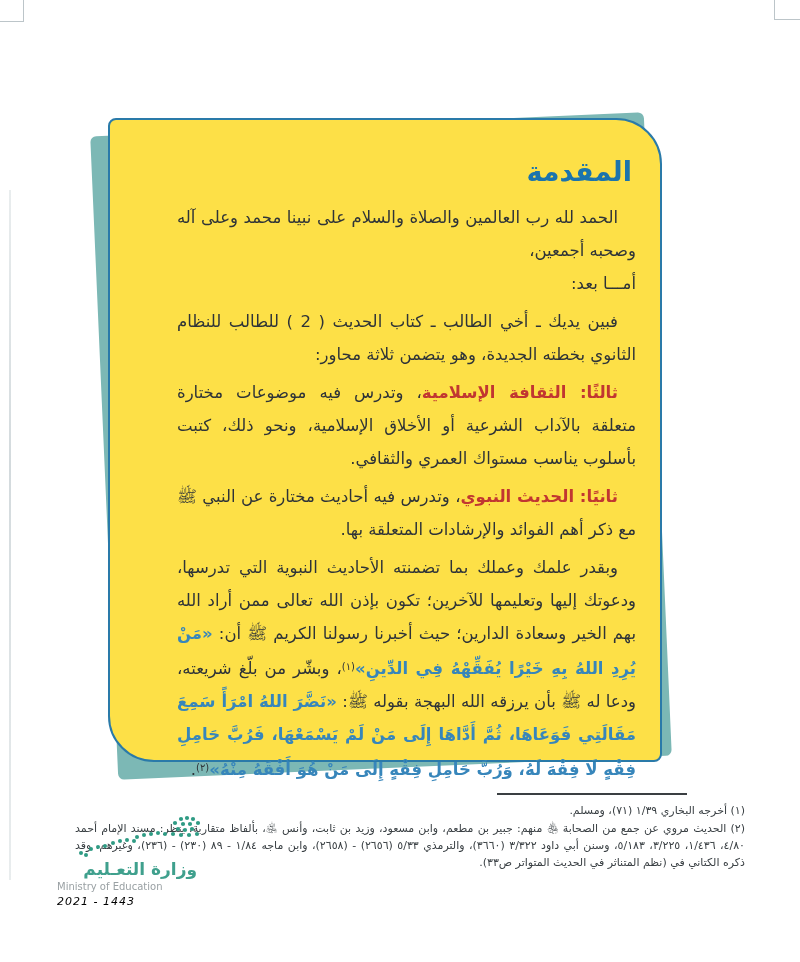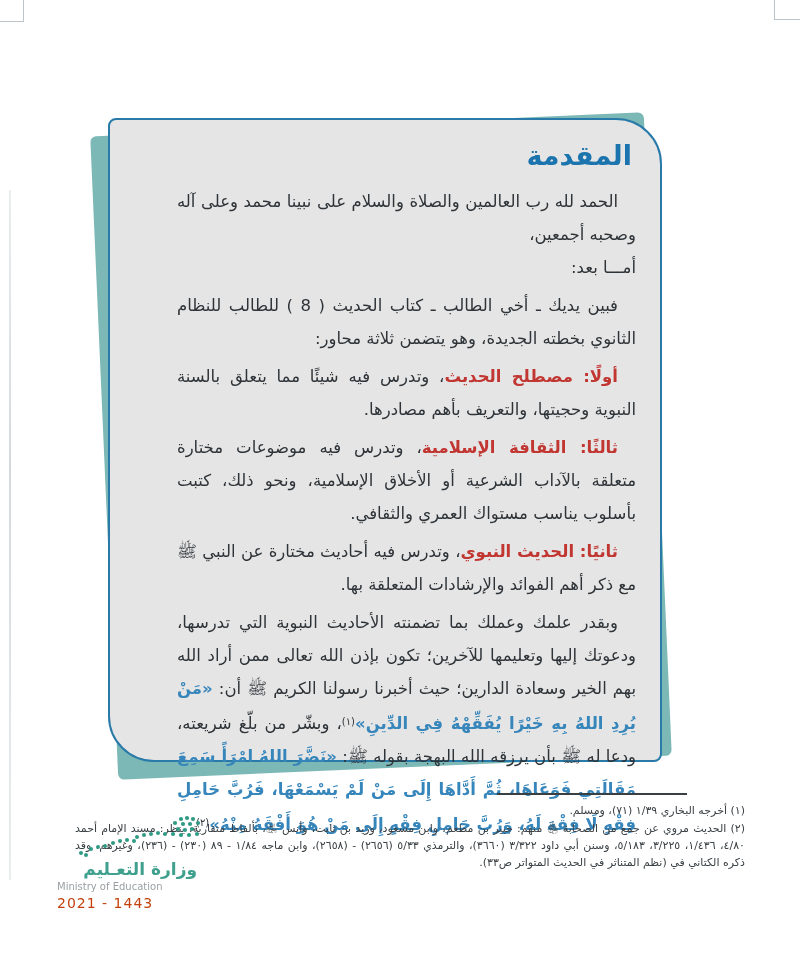--- a/index.html
+++ b/index.html
@@ -19,24 +19,24 @@
   
   .box-wrap { position:absolute; left:108px; top:118px; width:554px; height:644px; }
   .teal-bg {
     position:absolute; inset:0;
     background:#7cb8b5;
     border-radius:6px;
     transform: translate(-4px, 6px) rotate(-2.5deg);
   }
   .blue-box {
     position:absolute; inset:0;
-    background:#e5e5e5;
+    background:#fde047;
     border:2px solid #2a7aa9;
     border-radius:8px 46px 8px 46px;
-    padding:18px 24px 10px 22px;
+    padding:34px 24px 10px 22px;
     direction:rtl;
   }
   .box-title {
     color:#1b74ad;
     font-size:27px;
     font-weight:bold;
     margin:2px 4px 14px 0;
     letter-spacing:0.5px;
   }
   .bodytext { font-size:16.5px; color:#2e3338; text-align:justify;margin-left:45px; }
@@ -52,38 +52,37 @@
     direction:rtl; text-align:justify;
     font-size:11px; color:#3a4044; line-height:17px;
   }
   .footnotes .fn { margin-bottom:1px; }
 
   
   .ministry { position:absolute; left:57px; top:817px; width:140px; z-index:2; }
   .ministry-dots { position:absolute; left:20px; top:-2px; }
   .ministry-ar { margin-top:42px; color:#3fa08d; font-size:17px; font-weight:bold; direction:rtl; text-align:right; letter-spacing:-0.5px; }
   .ministry-en { color:#9aa1a4; font-size:10px; margin-top:2px; }
-  .ministry-years { color:#c2410c; font-size:14px; margin-top:3px; letter-spacing:1px; }
+  .ministry-years { color:#000000; font-size:11px; margin-top:3px; letter-spacing:1px;font-style:italic; }
 </style>
 </head>
 <body>
 
 <div class="corner-mark tl"></div>
 <div class="corner-mark tr"></div>
 <div class="page-edge-left"></div>
 
 <div class="box-wrap">
   <div class="teal-bg"></div>
   <div class="blue-box">
     <div class="box-title">المقدمة</div>
     <div class="bodytext">
       <p><span>الحمد لله رب العالمين والصلاة والسلام على نبينا محمد وعلى آله وصحبه أجمعين،</span><br>
         <span>أمـــا بعد:</span></p>
-      <p>فبين يديك ـ أخي الطالب ـ كتاب الحديث ( 8 ) للطالب للنظام الثانوي بخطته الجديدة، وهو يتضمن ثلاثة محاور:</p>
-      <p><span class="lead-red">أولًا: مصطلح الحديث</span><span>، وتدرس فيه شيئًا مما يتعلق بالسنة النبوية وحجيتها، والتعريف بأهم مصادرها.</span></p>
+      <p>فبين يديك ـ أخي الطالب ـ كتاب الحديث ( 2 ) للطالب للنظام الثانوي بخطته الجديدة، وهو يتضمن ثلاثة محاور:</p>
       <p><span class="lead-red">ثالثًا: الثقافة الإسلامية</span><span>، وتدرس فيه موضوعات مختارة متعلقة بالآداب الشرعية أو الأخلاق الإسلامية، ونحو ذلك، كتبت بأسلوب يناسب مستواك العمري والثقافي.</span></p>
       <p><span class="lead-red">ثانيًا: الحديث النبوي</span><span>، وتدرس فيه أحاديث مختارة عن النبي ﷺ مع ذكر أهم الفوائد والإرشادات المتعلقة بها.</span></p>
       <p><span>وبقدر علمك وعملك بما تضمنته الأحاديث النبوية التي تدرسها، ودعوتك إليها وتعليمها للآخرين؛ تكون بإذن الله تعالى ممن أراد الله بهم الخير وسعادة الدارين؛ حيث أخبرنا رسولنا الكريم ﷺ أن: </span><span class="hadith">«مَنْ يُرِدِ اللهُ بِهِ خَيْرًا يُفَقِّهْهُ فِي الدِّينِ»</span><span class="fn-ref">(١)</span><span>، وبشّر من بلّغ شريعته، ودعا له ﷺ بأن يرزقه الله البهجة بقوله ﷺ: </span><span class="hadith">«نَضَّرَ اللهُ امْرَأً سَمِعَ مَقَالَتِي فَوَعَاهَا، ثُمَّ أَدَّاهَا إِلَى مَنْ لَمْ يَسْمَعْهَا، فَرُبَّ حَامِلِ فِقْهٍ لَا فِقْهَ لَهُ، وَرُبَّ حَامِلِ فِقْهٍ إِلَى مَنْ هُوَ أَفْقَهُ مِنْهُ»</span><span class="fn-ref">(٢)</span><span>.</span></p>
     </div>
   </div>
 </div>
 
 <div class="footnote-sep"></div>
 <div class="footnotes">
   <div class="fn">(١) أخرجه البخاري ١/٣٩ (٧١)، ومسلم.</div>

